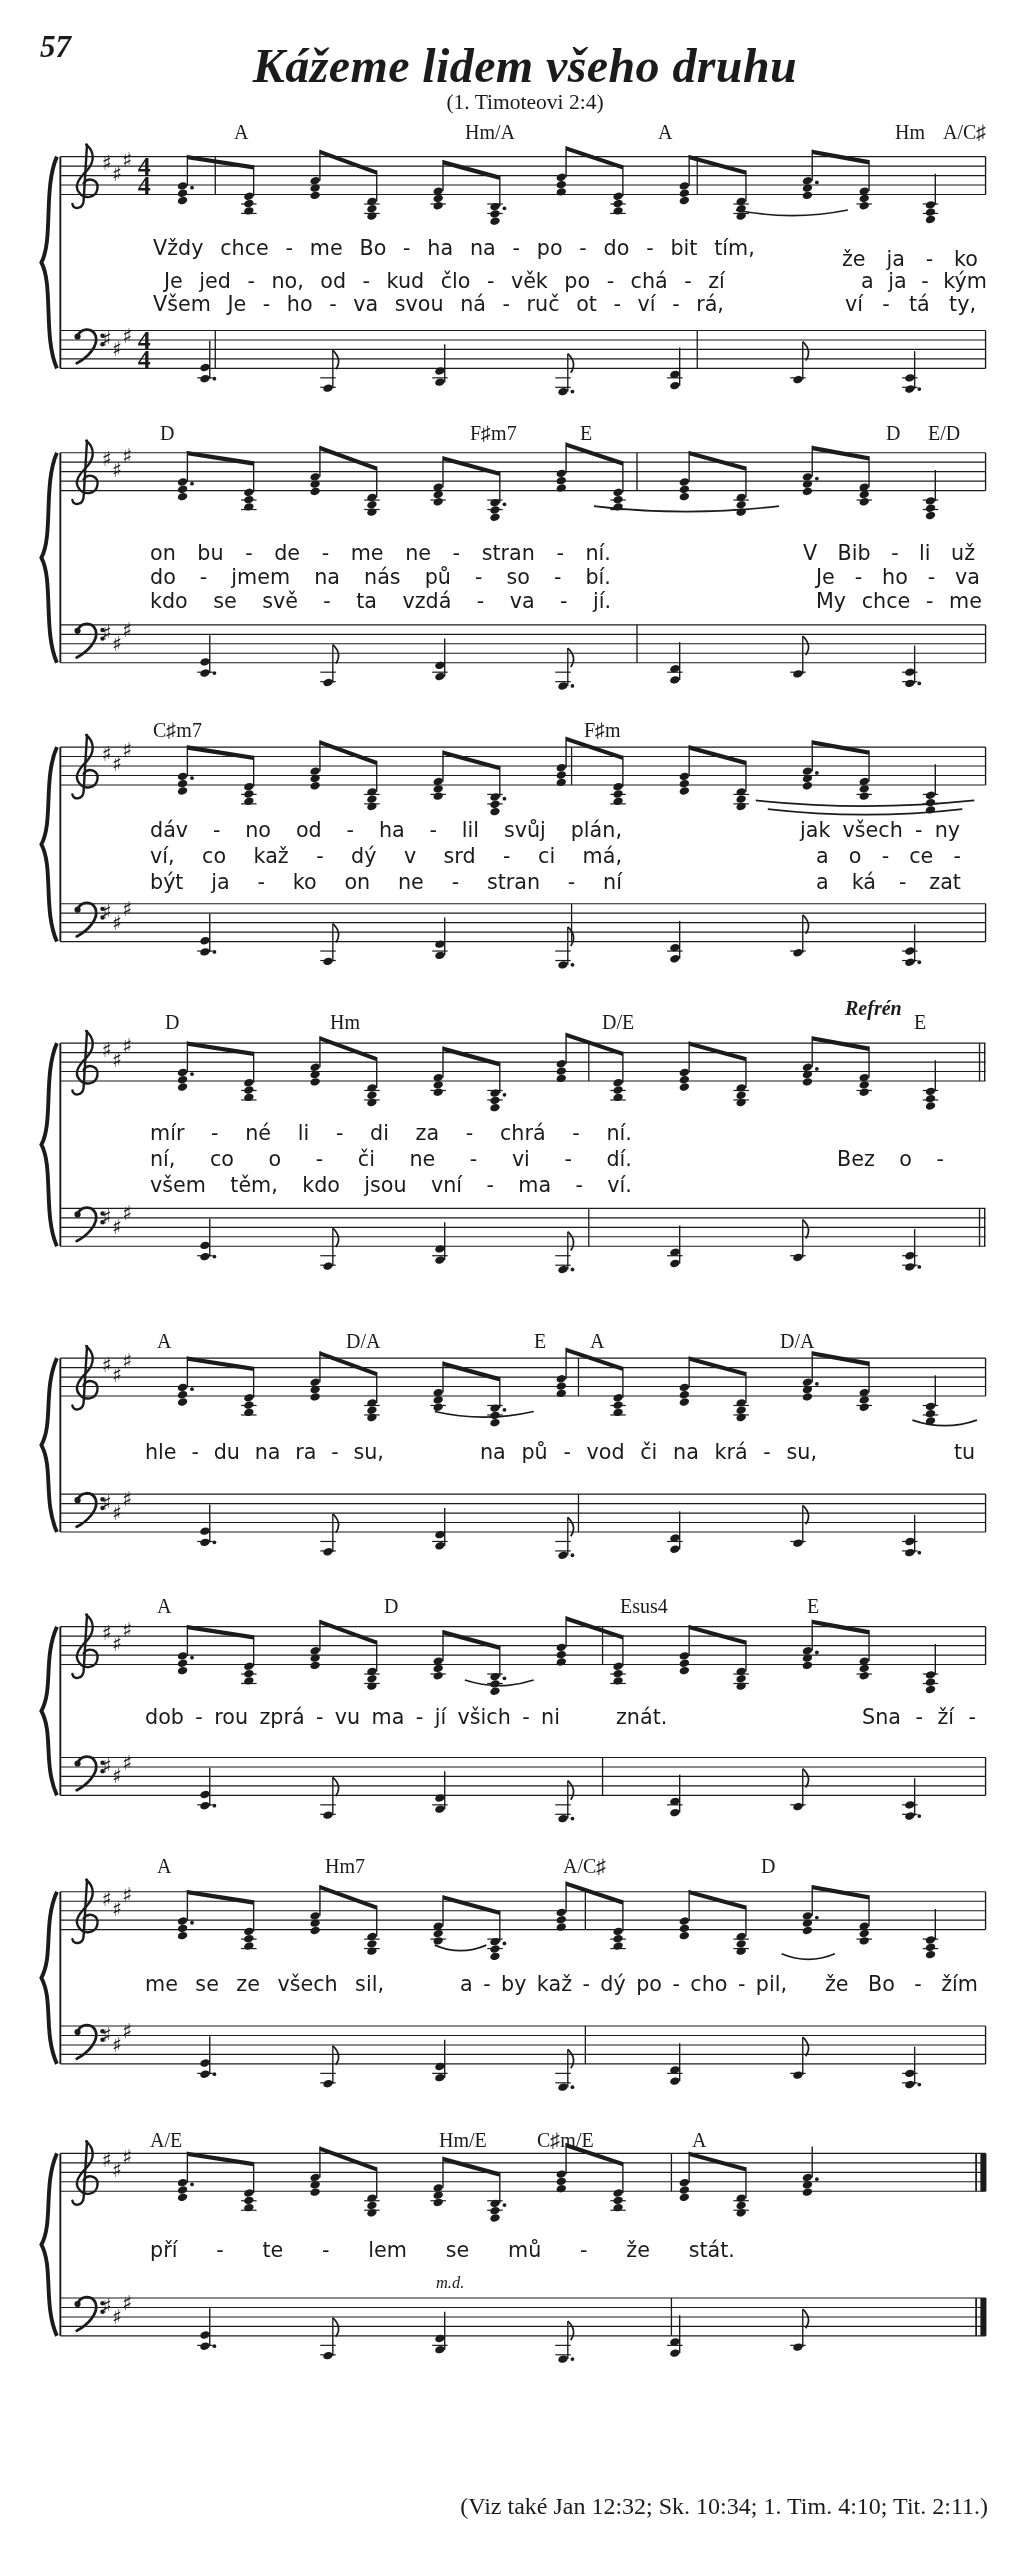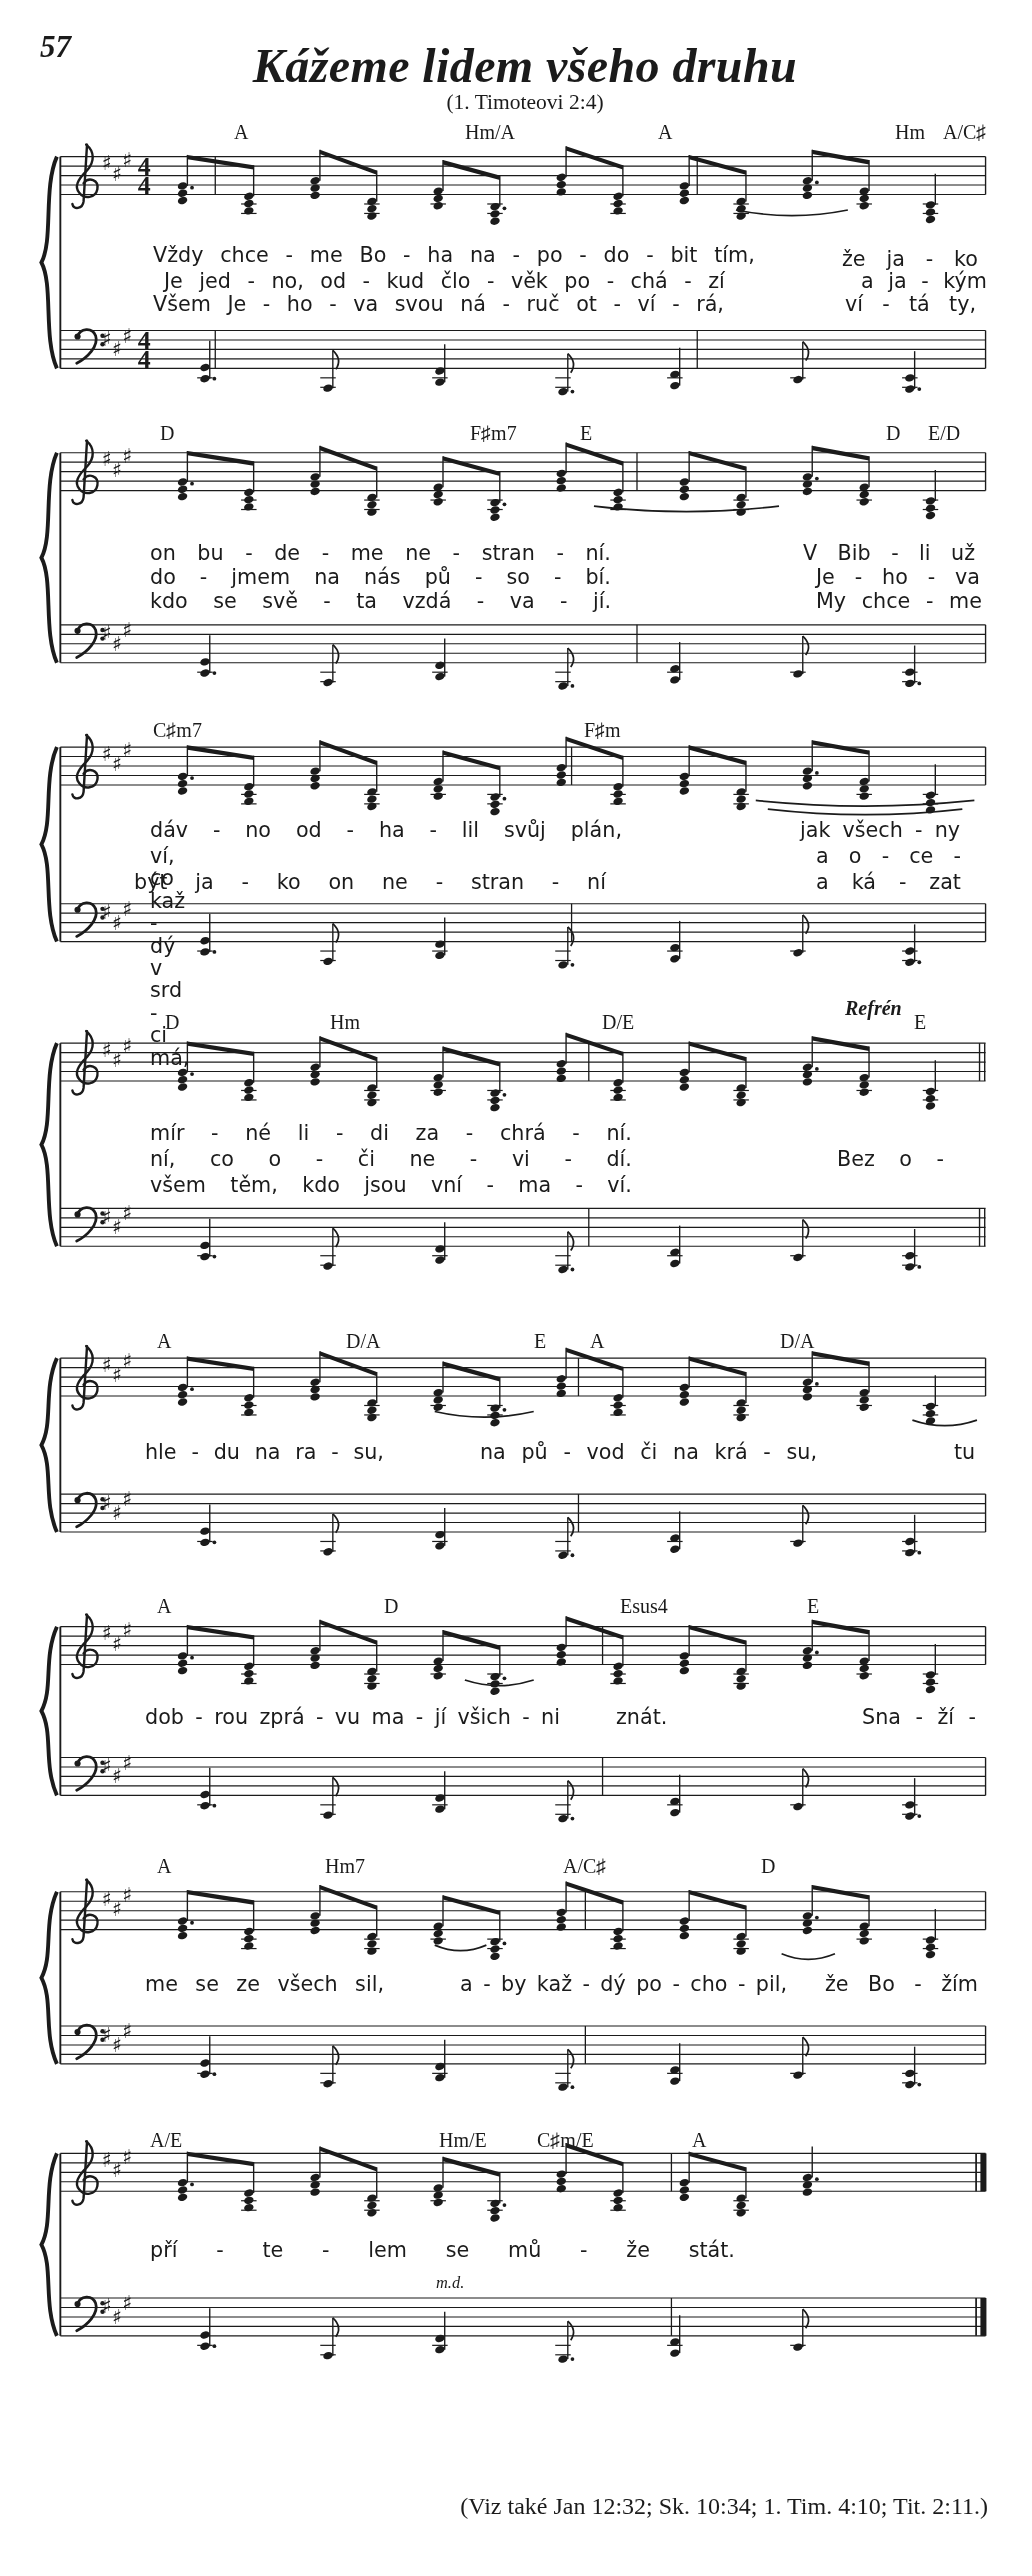--- a/index.html
+++ b/index.html
@@ -1153,21 +1153,21 @@
   <div class="song-number">57</div>
   <div class="song-title">Kážeme lidem všeho druhu</div>
   <div class="song-subtitle">(1. Timoteovi 2:4)</div>
 
   <div id="text-layer">
       <div class="chord" style="left: 234px; top: 122px;">A</div>
       <div class="chord" style="left: 465px; top: 122px;">Hm/A</div>
       <div class="chord" style="left: 658px; top: 122px;">A</div>
       <div class="chord" style="left: 895px; top: 122px;">Hm</div>
       <div class="chord" style="left: 943px; top: 122px;">A/C♯</div>
-      <div class="lyric-seg just" style="left: 153px; top: 244px; width: 602px;">
+      <div class="lyric-seg just" style="left: 153px; top: 237px; width: 602px;">
         <span>Vždy</span>
         <span>chce</span>
         <span>-</span>
         <span>me</span>
         <span>Bo</span>
         <span>-</span>
         <span>ha</span>
         <span>na</span>
         <span>-</span>
         <span>po</span>
@@ -1304,40 +1304,40 @@
         <span>lil</span>
         <span>svůj</span>
         <span>plán,</span>
       </div>
       <div class="lyric-seg just" style="left: 800px; top: 819px; width: 160px;">
         <span>jak</span>
         <span>všech</span>
         <span>-</span>
         <span>ny</span>
       </div>
-      <div class="lyric-seg just" style="left: 150px; top: 845px; width: 472px; flex-direction: column;">
+      <div class="lyric-seg just" style="left: 150px; top: 845px; width: 472px;">
         <span>ví,</span>
         <span>co</span>
         <span>kaž</span>
         <span>-</span>
         <span>dý</span>
         <span>v</span>
         <span>srd</span>
         <span>-</span>
         <span>ci</span>
         <span>má,</span>
       </div>
       <div class="lyric-seg just" style="left: 816px; top: 845px; width: 145px;">
         <span>a</span>
         <span>o</span>
         <span>-</span>
         <span>ce</span>
         <span>-</span>
       </div>
-      <div class="lyric-seg just" style="left: 134px; top: 871px; width: 472px;">
+      <div class="lyric-seg just" style="left: 150px; top: 871px; width: 472px;">
         <span>být</span>
         <span>ja</span>
         <span>-</span>
         <span>ko</span>
         <span>on</span>
         <span>ne</span>
         <span>-</span>
         <span>stran</span>
         <span>-</span>
         <span>ní</span>

